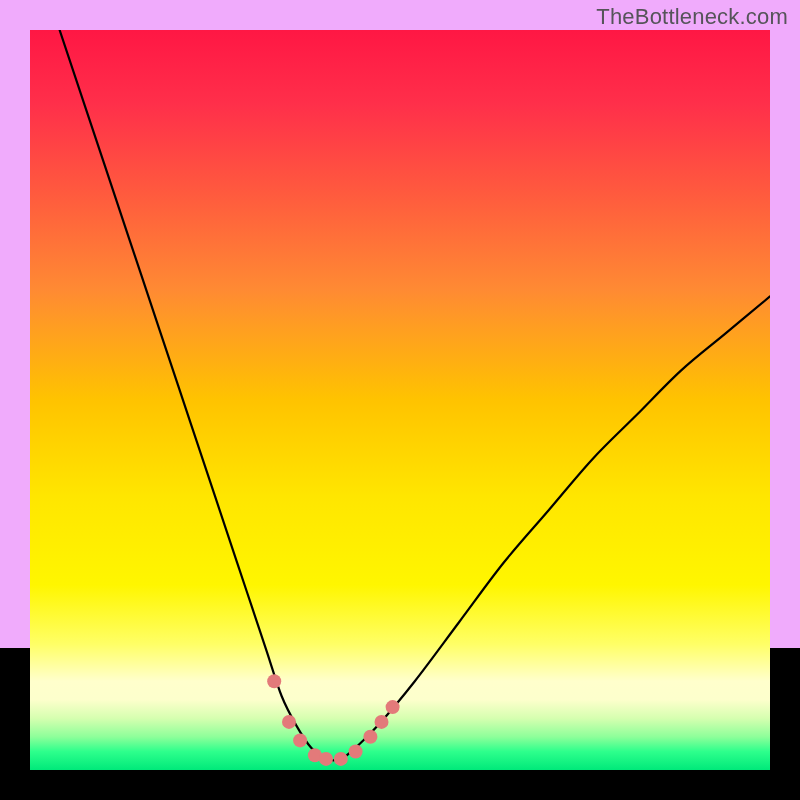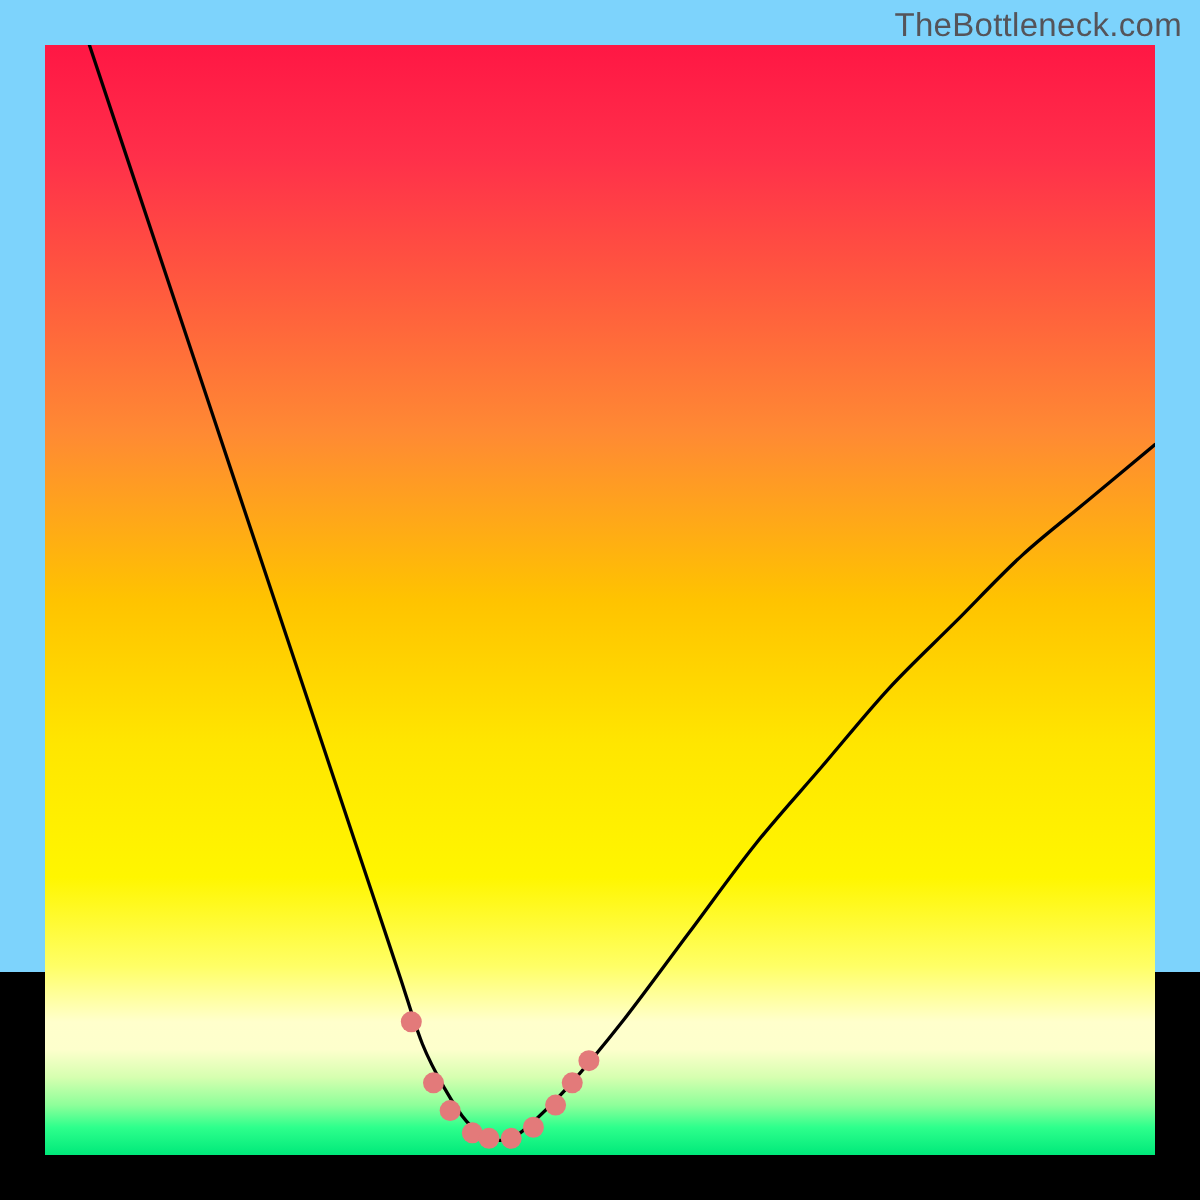--- a/index.html
+++ b/index.html
@@ -8,21 +8,21 @@
     width: 800px;
     height: 800px;
     background: #000;
     overflow: hidden;
     font-family: Arial, Helvetica, sans-serif;
   }
   .frame {
     position: relative;
     width: 800px;
     height: 648px;
-    background: #7dd3fc;
+    background: #f0abfc;
   }
   .plot-area {
     position: absolute;
     left: 30px;
     top: 30px;
     width: 740px;
     height: 740px;
     overflow: hidden;
   }
   .gradient-bg {

